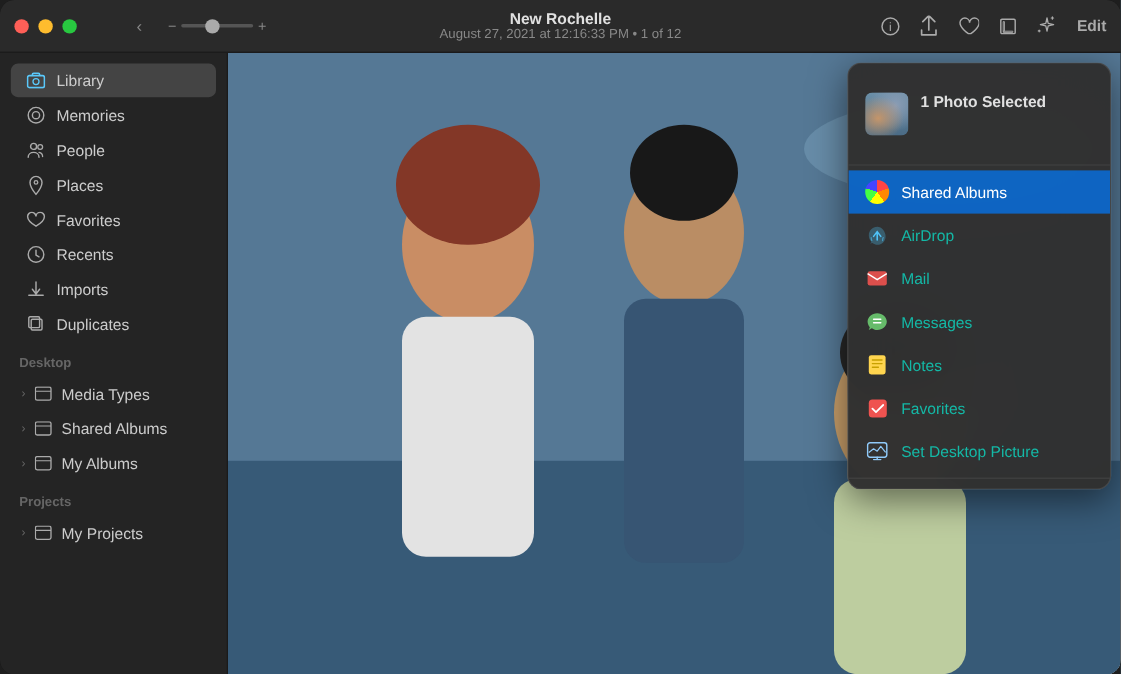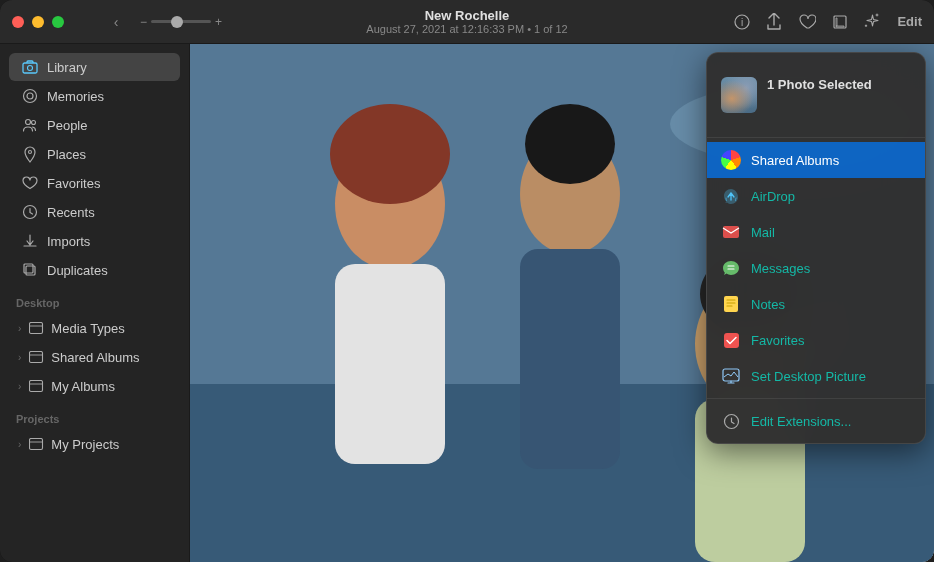--- a/index.html
+++ b/index.html
@@ -656,27 +656,18 @@
                 <rect x="1" y="1" width="16" height="12" rx="2" stroke="#90caf9" stroke-width="1.2"></rect>
                 <path d="M6 15h6M9 13v2" stroke="#90caf9" stroke-width="1.2" stroke-linecap="round"></path>
                 <path d="M2 9l4-3 3 2 3-4 4 5" stroke="#90caf9" stroke-width="1" stroke-linejoin="round"></path>
               </svg>
             </div>
             <span>Set Desktop Picture</span>
           </div>
 
           <div class="dropdown-separator"></div>
 
-          <div class="dropdown-item">
-            <div class="dropdown-item-icon">
-              <svg width="17" height="17" viewBox="0 0 17 17" fill="none">
-                <circle cx="8.5" cy="8.5" r="7" stroke="#aaa" stroke-width="1.2"></circle>
-                <path d="M8.5 5v4l2.5 1.5" stroke="#aaa" stroke-width="1.2" stroke-linecap="round"></path>
-              </svg>
-            </div>
-            <span>Edit Extensions...</span>
-          </div>
 
         </div>
       </div>
     </div>
   </div>
 </div>
 
 </body></html>

